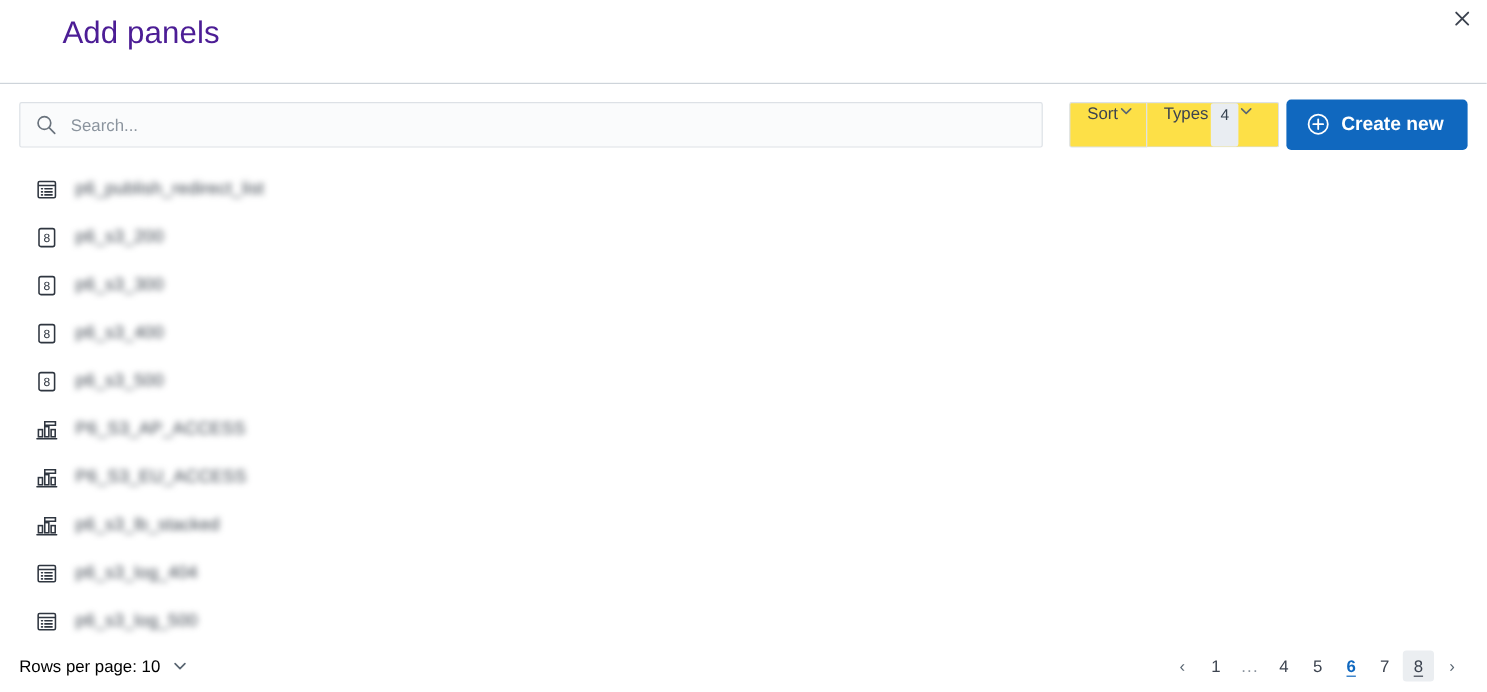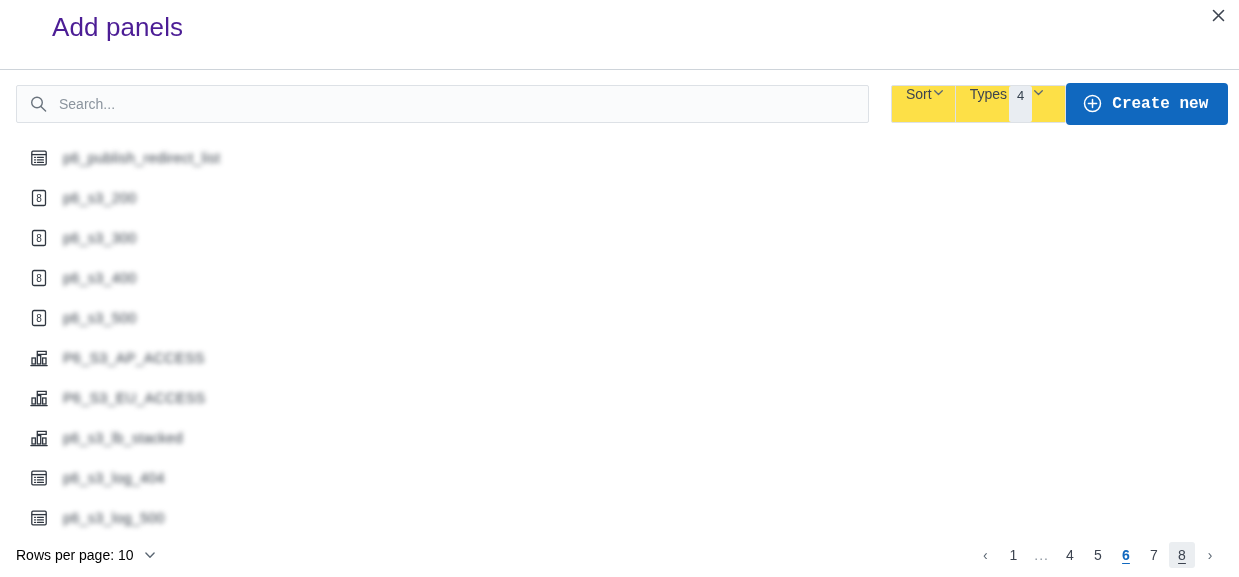--- a/index.html
+++ b/index.html
@@ -121,21 +121,21 @@
     margin-left: auto;
     display: flex;
     align-items: center;
     gap: 10px;
     height: 42px;
     padding: 0 20px 0 17px;
     background: #1068bf;
     border: none;
     border-radius: 4px;
     color: #ffffff;
-    font-family: Liberation Mono, monospace;
+    font-family: Liberation Sans, sans-serif;
     font-size: 16px;
     font-weight: 700;
     cursor: pointer;
     flex: none;
   }
   .create-button svg { display: block; }
 
   
   .panel-list {
     position: absolute;

